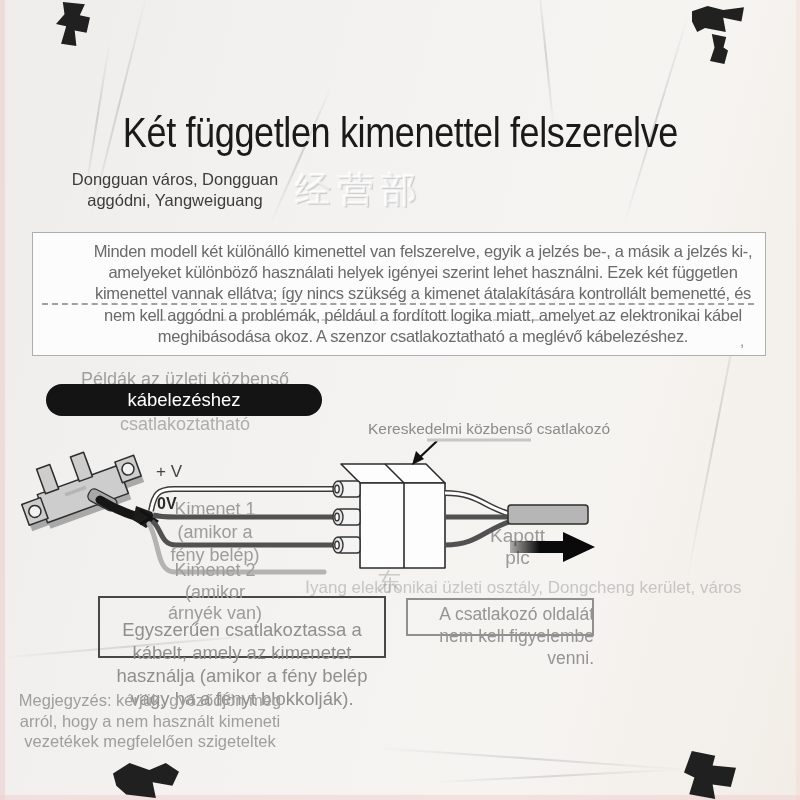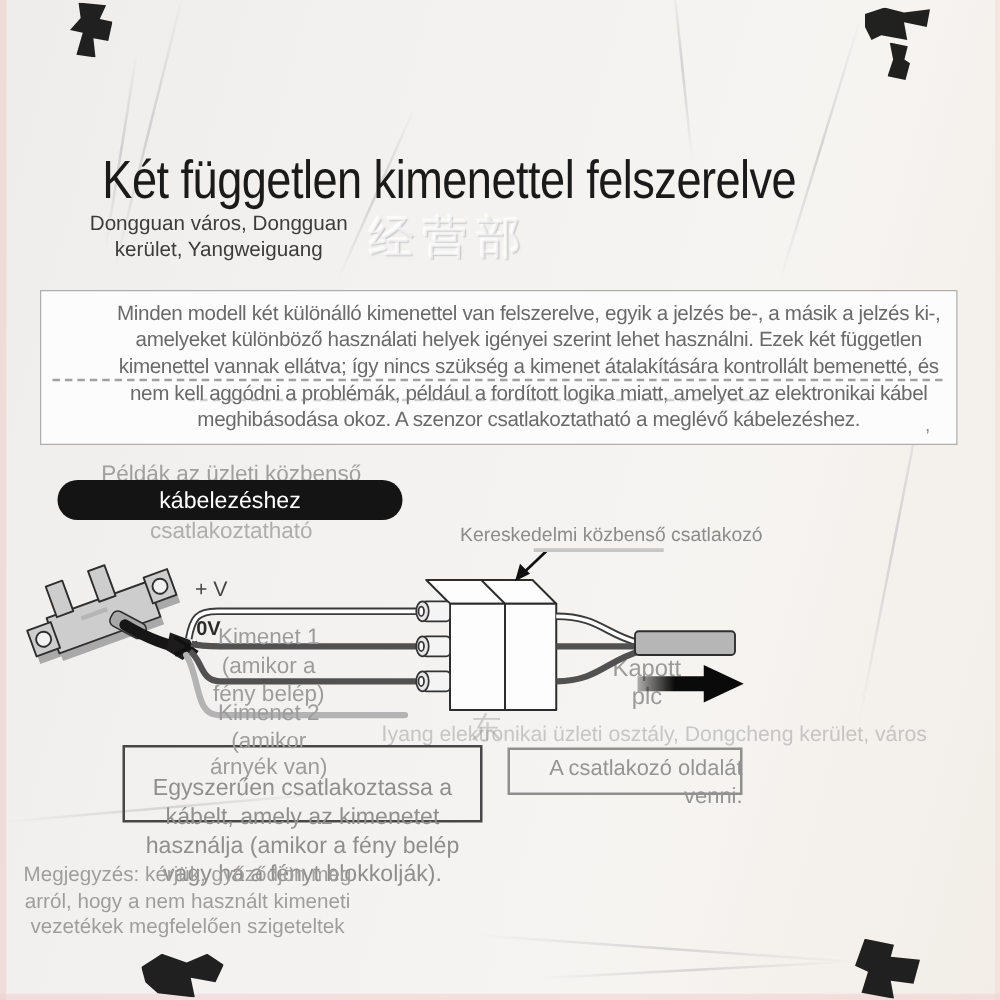--- a/index.html
+++ b/index.html
@@ -8,22 +8,22 @@
     font-family:"Liberation Sans",sans-serif;
     background:linear-gradient(105deg,#eeedeb 0%,#f3f2f0 38%,#f6f4f1 70%,#f2ede7 100%);
   }
   .vein{position:absolute;width:2px;background:linear-gradient(to bottom,transparent,rgba(145,145,155,.34),transparent);pointer-events:none;}
   .vein.h{height:2px;background:linear-gradient(to right,transparent,rgba(145,145,155,.3),transparent);}
   .edge{position:absolute;pointer-events:none;}
   .edge-left{left:0;top:0;width:5px;height:800px;background:rgba(234,198,198,.45);}
   .edge-right{right:0;top:0;width:4px;height:800px;background:rgba(242,216,208,.4);}
   .edge-bottom{left:0;bottom:0;width:800px;height:5px;background:rgba(240,206,206,.5);}
   .artifact{position:absolute;background:#0e0e0e;opacity:.92;z-index:7;}
-  .title{position:absolute;left:0;right:0;top:120px;text-align:left;z-index:4;
-    font-size:43px;color:#1a1a1a;letter-spacing:-.5px;white-space:nowrap;margin-left:29px;}
+  .title{position:absolute;left:0;right:0;top:108px;text-align:center;z-index:4;
+    font-size:43px;color:#1a1a1a;letter-spacing:-.5px;white-space:nowrap;}
   .title>span{display:inline-block;transform:scaleX(.84);transform-origin:center;}
   .subtitle{position:absolute;left:40px;top:169px;width:270px;text-align:center;z-index:4;
     font-size:16.5px;line-height:21px;color:#3c3c3c;}
   .wm-seal{position:absolute;left:295px;top:166px;z-index:1;font-size:36px;letter-spacing:7px;
     color:rgba(255,255,255,.62);text-shadow:1px 1px 1px rgba(165,165,172,.55),-1px -1px 1px rgba(255,255,255,.8);}
   .panel{position:absolute;left:32px;top:232px;width:734px;height:124px;box-sizing:border-box;
     background:#fcfcfc;border:1px solid #aeaeae;z-index:2;
     display:flex;flex-direction:column;justify-content:center;}
   .panel .line{white-space:nowrap;text-align:center;font-size:16.5px;letter-spacing:-.3px;
     line-height:21.3px;color:#6a6a6a;padding-left:48px;}
@@ -73,21 +73,21 @@
 
   <div class="artifact" style="left:56px;top:2px;width:34px;height:44px;clip-path:polygon(20% 0,85% 5%,70% 30%,100% 35%,90% 70%,55% 65%,60% 100%,15% 95%,30% 55%,0 50%,25% 28%);"></div>
   <div class="artifact" style="left:692px;top:6px;width:52px;height:26px;clip-path:polygon(0 20%,30% 0,60% 15%,100% 5%,95% 60%,60% 45%,65% 100%,25% 85%,10% 100%,0 60%);"></div>
   <div class="artifact" style="left:710px;top:34px;width:18px;height:30px;clip-path:polygon(10% 0,90% 10%,75% 45%,100% 55%,80% 100%,0 90%,25% 45%);"></div>
   <div class="artifact" style="left:113px;top:763px;width:66px;height:35px;clip-path:polygon(0 30%,25% 0,55% 20%,80% 0,100% 25%,90% 65%,60% 55%,65% 100%,20% 90%,5% 65%);"></div>
   <div class="artifact" style="left:684px;top:751px;width:52px;height:48px;clip-path:polygon(15% 0,60% 10%,55% 30%,100% 35%,90% 75%,55% 70%,60% 100%,10% 90%,20% 55%,0 45%);"></div>
 
   <div class="title"><span>Két független kimenettel felszerelve</span></div>
   <div class="subtitle">
     <div>Dongguan város, Dongguan</div>
-    <div>kerület, Yangweiguang</div>
+    <div>aggódni, Yangweiguang</div>
   </div>
   <div class="wm-seal">经营部</div>
 
   <div class="panel">
     <div class="line">Minden modell két különálló kimenettel van felszerelve, egyik a jelzés be-, a másik a jelzés ki-,</div>
     <div class="line">amelyeket különböző használati helyek igényei szerint lehet használni. Ezek két független</div>
     <div class="line">kimenettel vannak ellátva; így nincs szükség a kimenet átalakítására kontrollált bemenetté, és</div>
     <div class="line">nem kell aggódni a problémák, például a fordított logika miatt, amelyet az elektronikai kábel</div>
     <div class="line">meghibásodása okoz. A szenzor csatlakoztatható a meglévő kábelezéshez.</div>
   </div>
@@ -202,20 +202,21 @@
   </svg>
 
   <div class="box-left-text">
     <div>Egyszerűen csatlakoztassa a</div>
     <div>kábelt, amely az kimenetet</div>
     <div>használja (amikor a fény belép</div>
     <div>vagy ha a fényt blokkolják).</div>
   </div>
   <div class="box-right-text">
     <div>A csatlakozó oldalát</div>
+    <div>nem kell figyelembe</div>
     <div>venni.</div>
   </div>
 
   <div class="note">
     <div>Megjegyzés: kérjük, győződjön meg</div>
     <div>arról, hogy a nem használt kimeneti</div>
     <div>vezetékek megfelelően szigeteltek</div>
   </div>
 
 </div>

